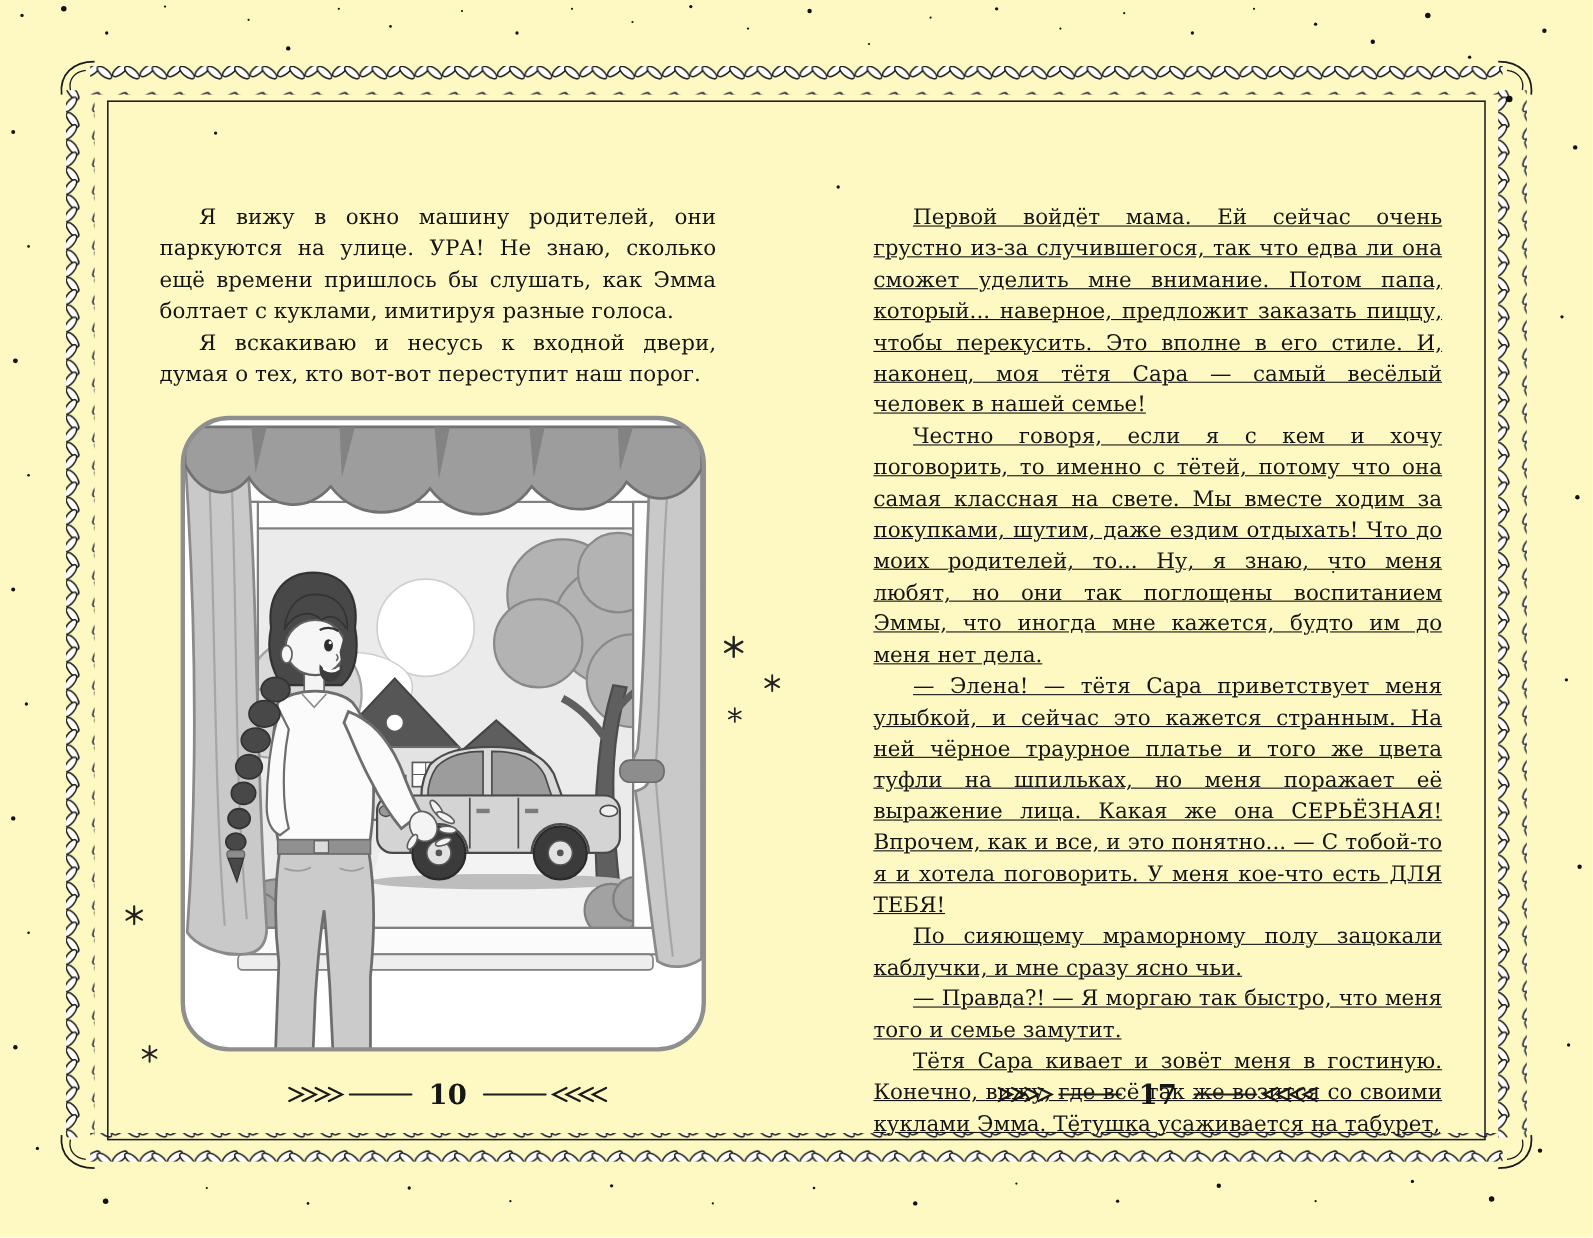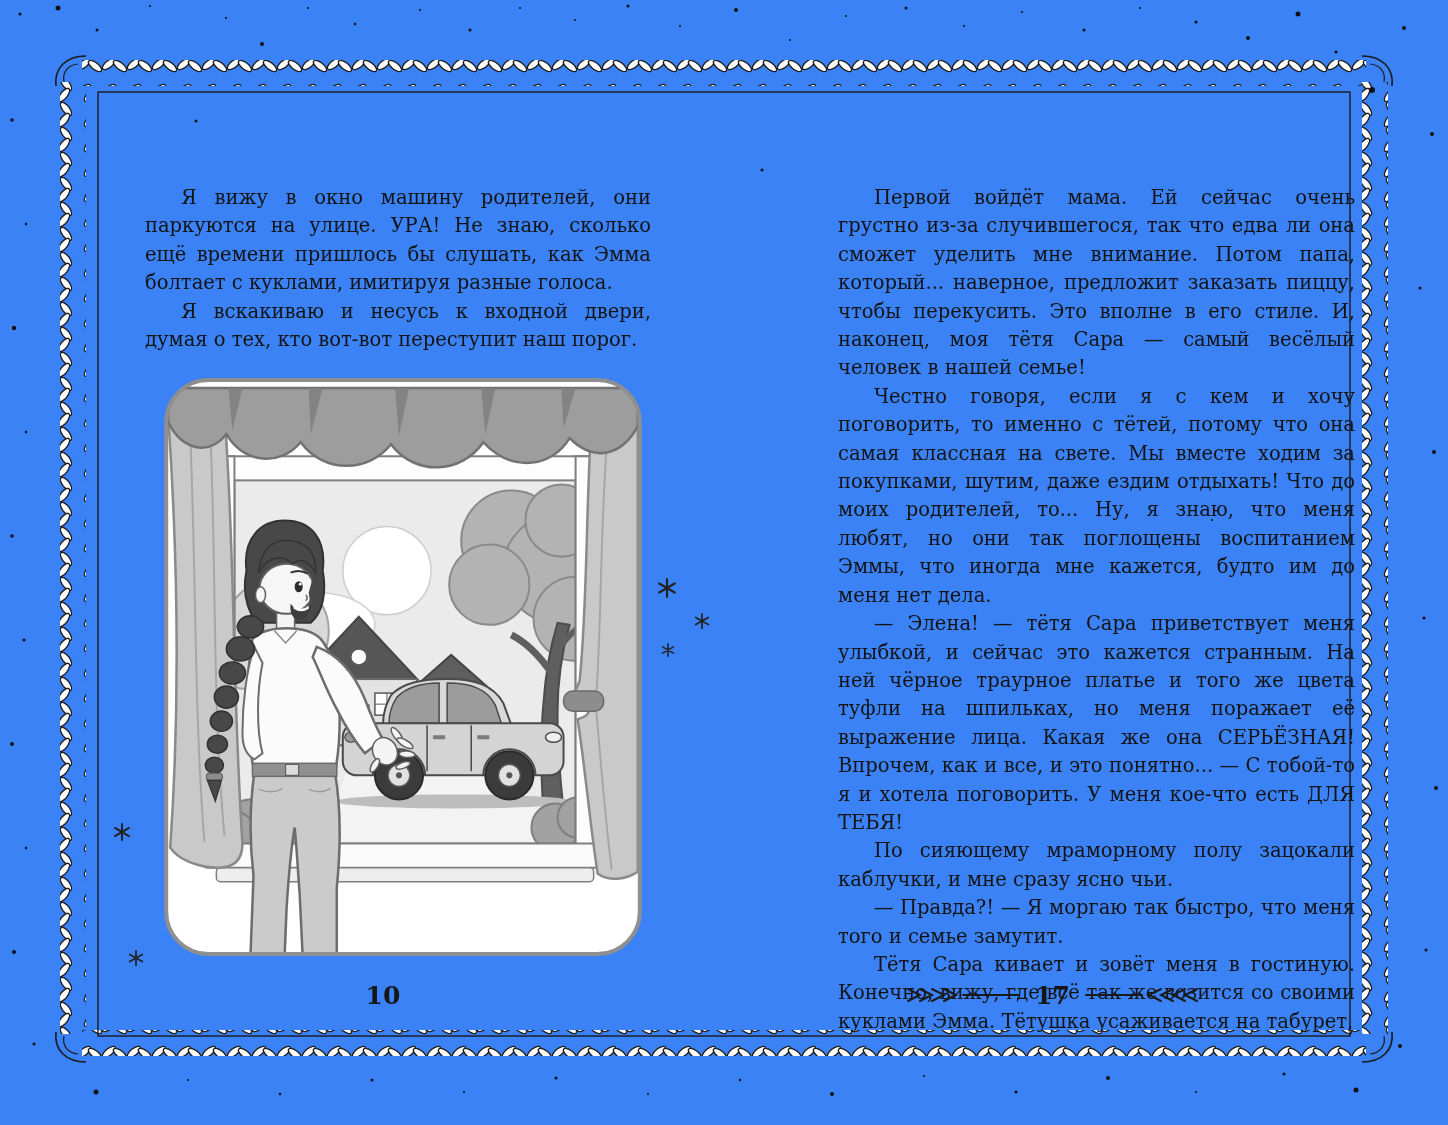--- a/index.html
+++ b/index.html
@@ -1,41 +1,41 @@
 <!DOCTYPE html>
 <html><head>
 <meta charset="utf-8">
 <style>
   html, body { margin: 0; padding: 0; background: #ffffff; }
   .canvas {
     position: relative;
     width: 1448px;
     height: 1125px;
-    background: #3b82f6;
+    background: #fef9c3;
     overflow: hidden;
     font-family: "DejaVu Serif", "Liberation Serif", serif;
     color: #141414;
   }
   .border-svg { position: absolute; left: 52px; top: 52px; }
   .specks-svg { position: absolute; left: 0; top: 0; pointer-events: none; }
   .textcol {
     position: absolute;
     text-align: justify;
     font-size: 19.5px;
     line-height: 28.4px;
   }
   .textcol p { margin: 0; text-indent: 36px; }
   .col-left  { left: 145px; top: 184px; width: 506px; }
-  .col-right { left: 838px; top: 184px; width: 517px; }
+  .col-right { left: 794px; top: 184px; width: 517px; text-decoration: underline; }
   .illustration { position: absolute; left: 158px; top: 372px; width: 490px; height: 590px; }
   .footer {
     position: absolute; top: 978px; height: 34px;
     display: flex; align-items: center; justify-content: center; gap: 12px;
   }
-  .footer-left  { left: 130px; width: 506px; flex-direction: column; }
+  .footer-left  { left: 154px; width: 506px; }
   .footer-right { left: 794px; width: 517px; }
   .pagenum { font-size: 25px; font-weight: bold; color: #161616; }
 </style>
 </head>
 <body>
 
 <div class="canvas">
 
   <svg class="border-svg" width="1344" height="1014" viewBox="0 0 1344 1014">
     <defs>

